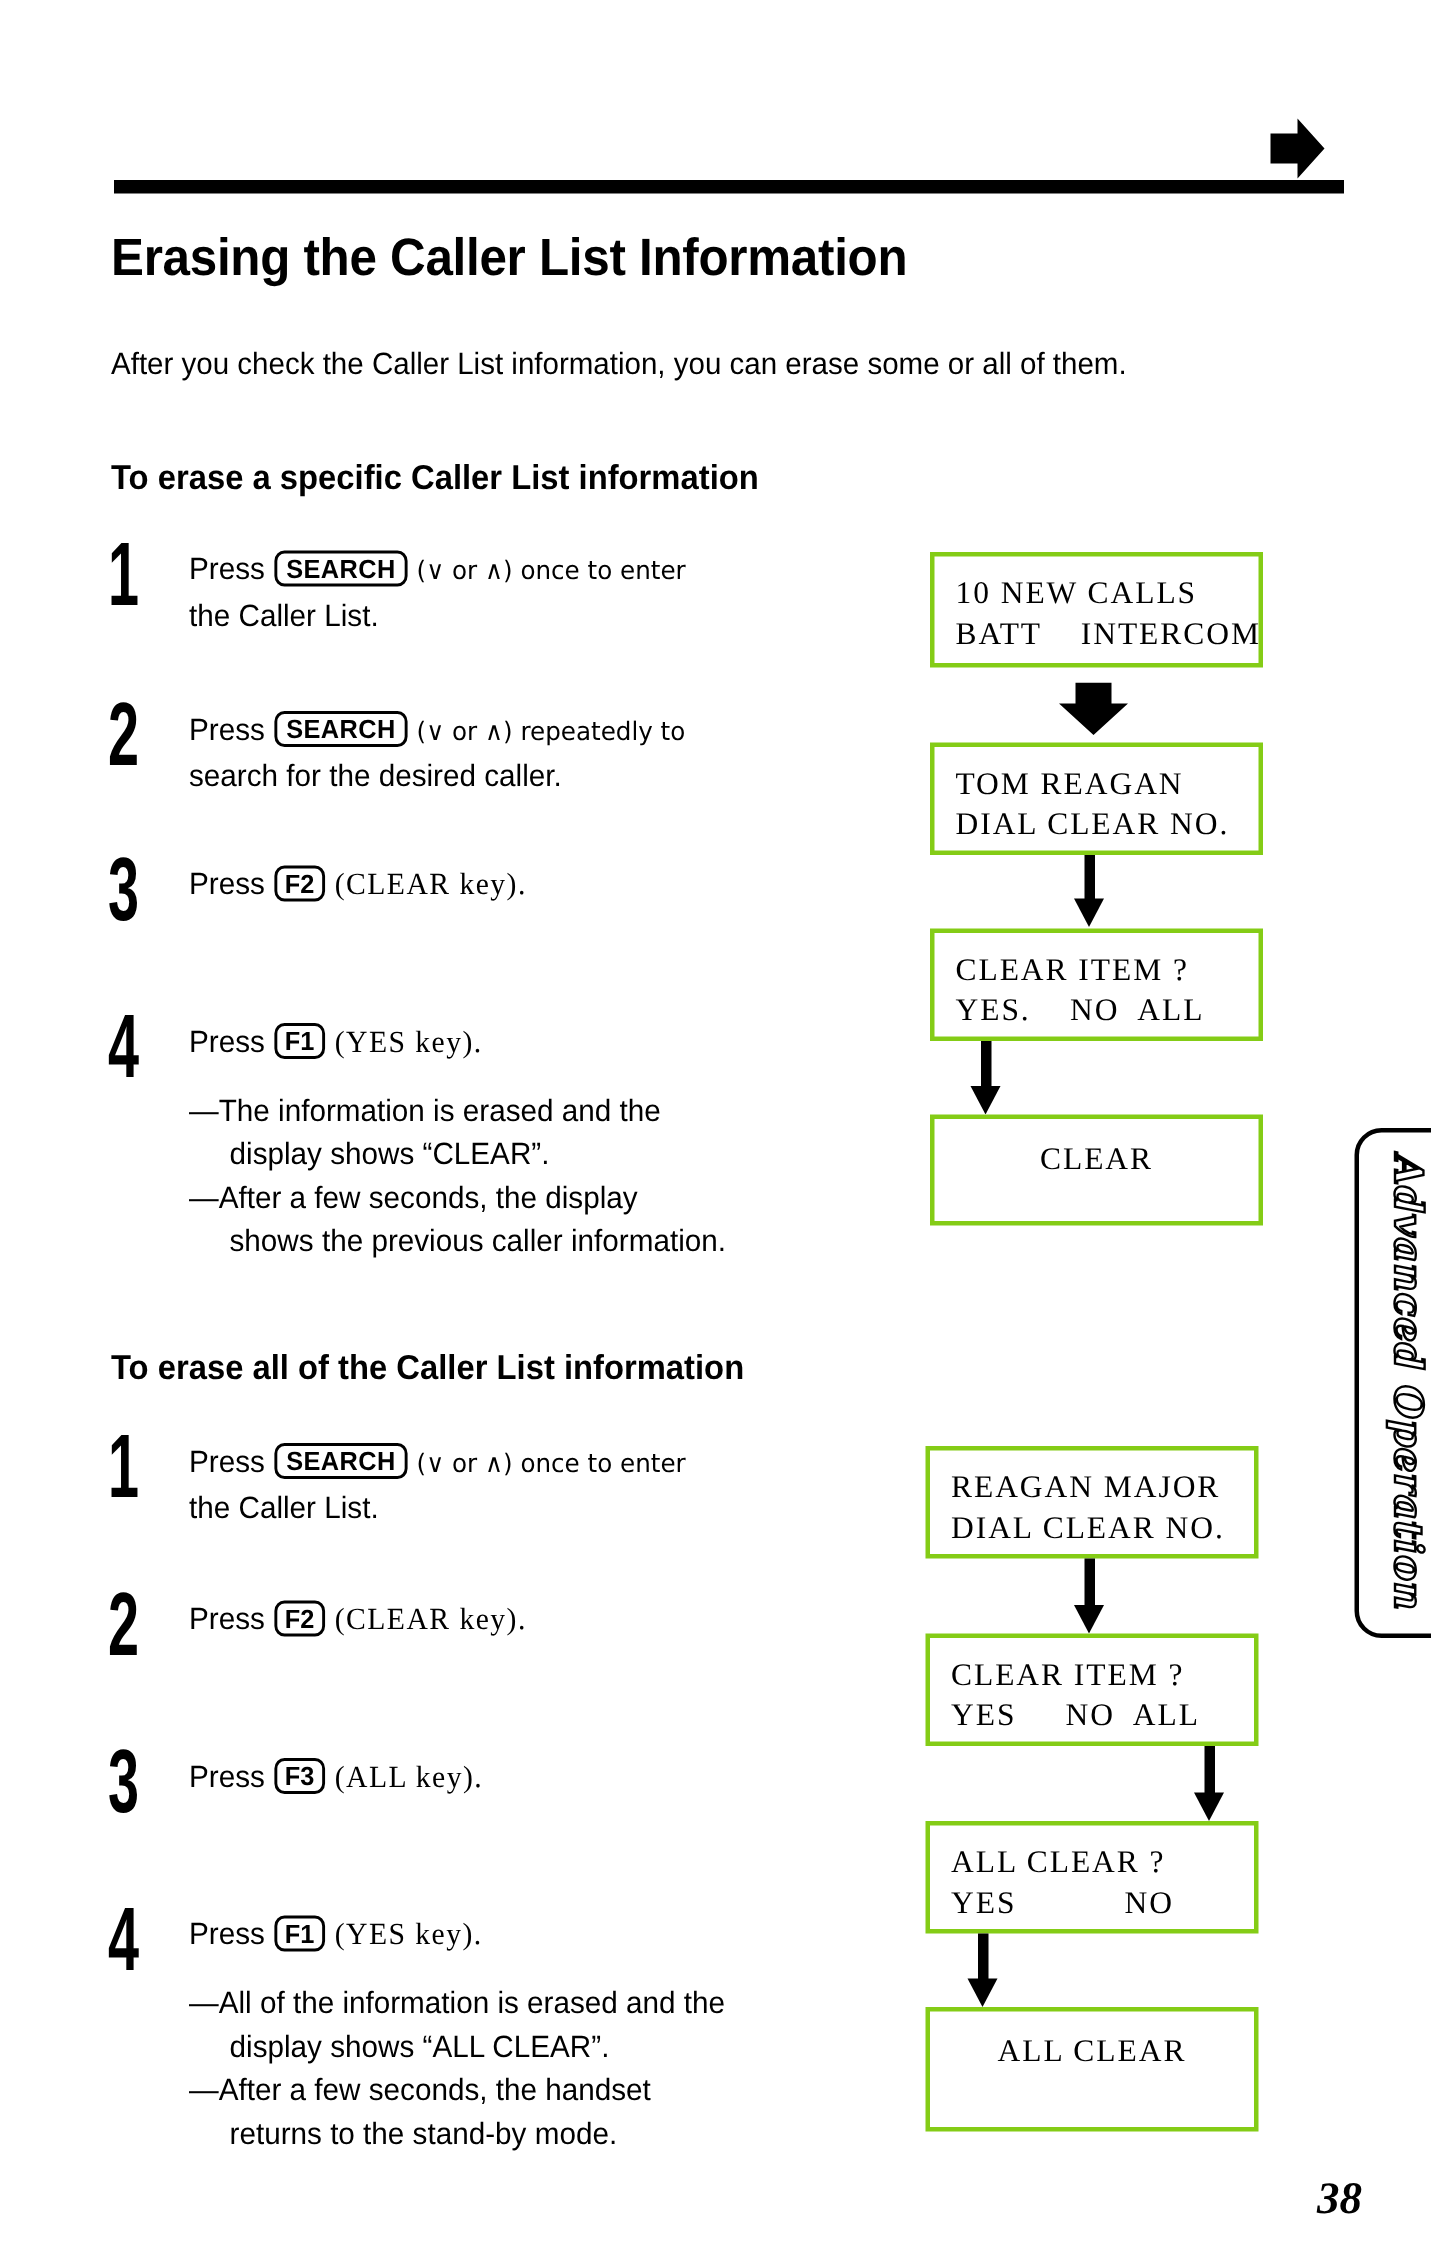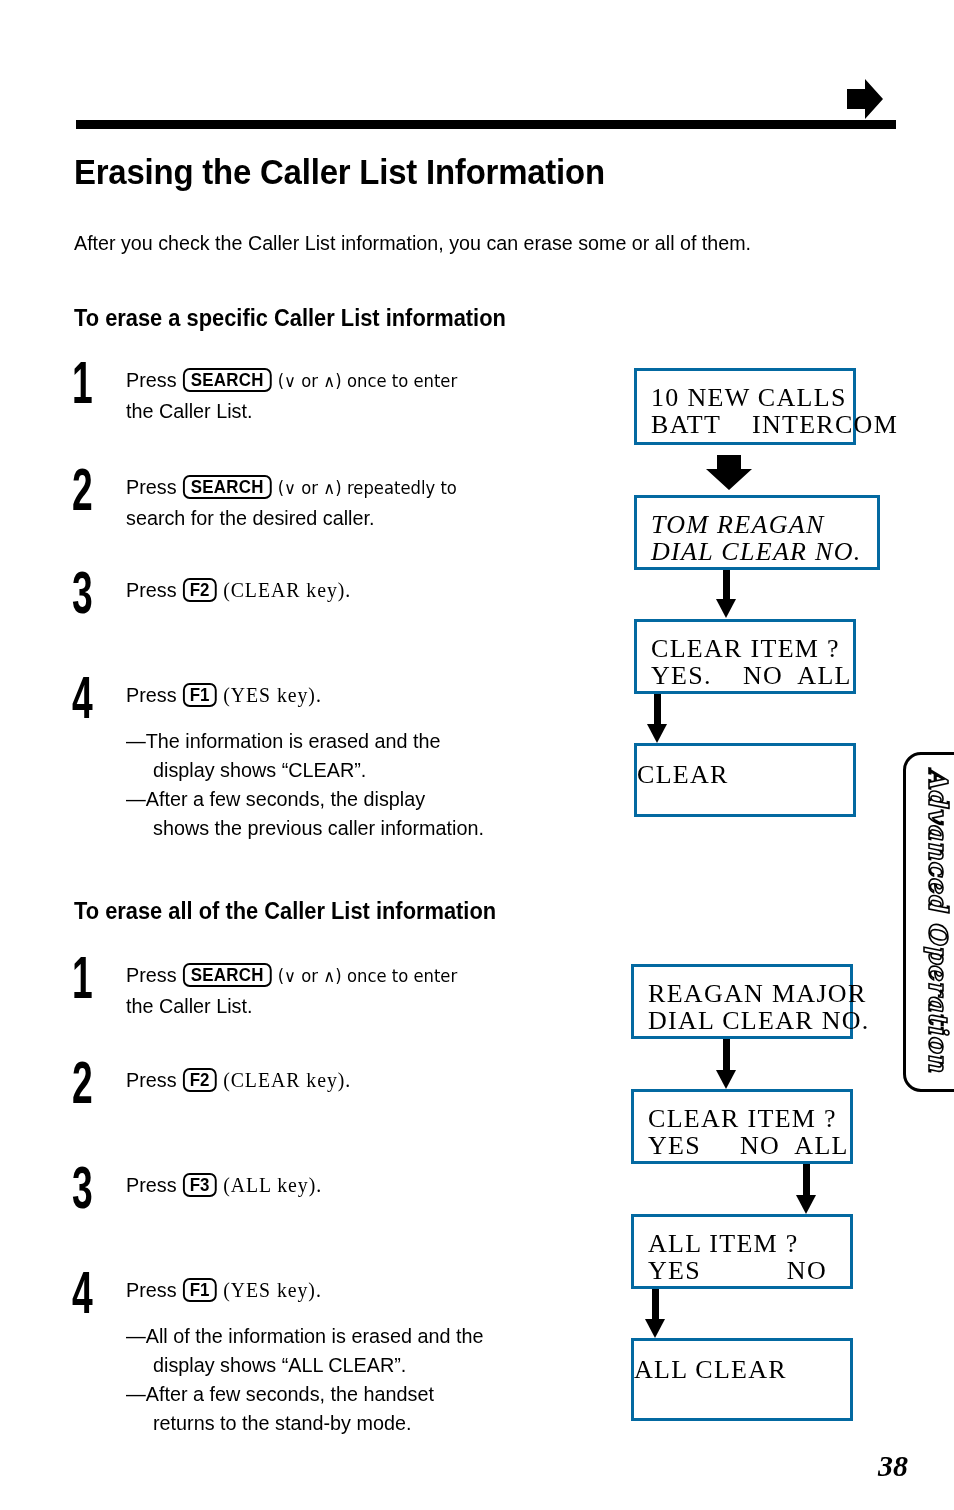--- a/index.html
+++ b/index.html
@@ -71,37 +71,36 @@
     vertical-align:1px;
     margin:0 1px;
   }
   .key.wide{ padding:0 6px; letter-spacing:0.3px; }
   .mono{ font-family:"Liberation Serif", serif; letter-spacing:1px; }
   .arrow-gly{ font-family:"DejaVu Sans", sans-serif; font-size:17px; }
 
   
   .lcd{
     position:absolute;
-    border:3px solid #0369a1;
+    border:3px solid #84cc16;
     background:#fff;
     box-sizing:border-box;
     font-family:"Liberation Serif", serif;
-    font-size:26px;
+    font-size:21px;
     letter-spacing:1.3px;
-    margin-left:14px;
   }
   .lcd .l1, .lcd .l2{
     position:absolute; left:14px; right:10px;
     white-space:pre;
   }
   .lcd .l1{ top:12px; }
   .lcd .l2{ top:39px; }
   .lcd .centered{
     position:absolute; left:0; right:0; top:14px;
-    white-space:pre;
+    text-align:center; white-space:pre;
   }
 
   
   .conn{ position:absolute; }
   .conn .stem{ position:absolute; left:50%; top:0; width:7px; margin-left:-3.5px; background:#000; }
   .conn .head{
     position:absolute; left:50%; bottom:0; margin-left:-10px;
     width:0; height:0;
     border-left:10px solid transparent;
     border-right:10px solid transparent;
@@ -194,21 +193,21 @@
   <div class="l1">10 NEW CALLS</div>
   <div class="l2">BATT    INTERCOM</div>
 </div>
 
 <div class="fat-arrow" style="left:705px; top:455px;">
   <svg width="48" height="36" viewBox="0 0 48 36">
     <polygon points="12,0 36,0 36,14 47,14 24,35 1,14 12,14" fill="#000"></polygon>
   </svg>
 </div>
 
-<div class="lcd" style="left:620px; top:495px; width:246px; height:75px;font-style:italic;">
+<div class="lcd" style="left:620px; top:495px; width:222px; height:75px;">
   <div class="l1">TOM REAGAN</div>
   <div class="l2">DIAL CLEAR NO.</div>
 </div>
 
 <div class="conn" style="left:706px; top:570px; width:40px; height:48px;">
   <div class="stem" style="height:30px;"></div>
   <div class="head"></div>
 </div>
 
 <div class="lcd" style="left:620px; top:619px; width:222px; height:75px;">
@@ -274,21 +273,21 @@
   <div class="l1">CLEAR ITEM ?</div>
   <div class="l2">YES     NO  ALL</div>
 </div>
 
 <div class="conn" style="left:786px; top:1164px; width:40px; height:50px;">
   <div class="stem" style="height:32px;"></div>
   <div class="head"></div>
 </div>
 
 <div class="lcd" style="left:617px; top:1214px; width:222px; height:75px;">
-  <div class="l1">ALL ITEM ?</div>
+  <div class="l1">ALL CLEAR ?</div>
   <div class="l2">YES           NO</div>
 </div>
 
 <div class="conn" style="left:635px; top:1289px; width:40px; height:49px;">
   <div class="stem" style="height:31px;"></div>
   <div class="head"></div>
 </div>
 
 <div class="lcd" style="left:617px; top:1338px; width:222px; height:83px;">
   <div class="centered">ALL CLEAR</div>

